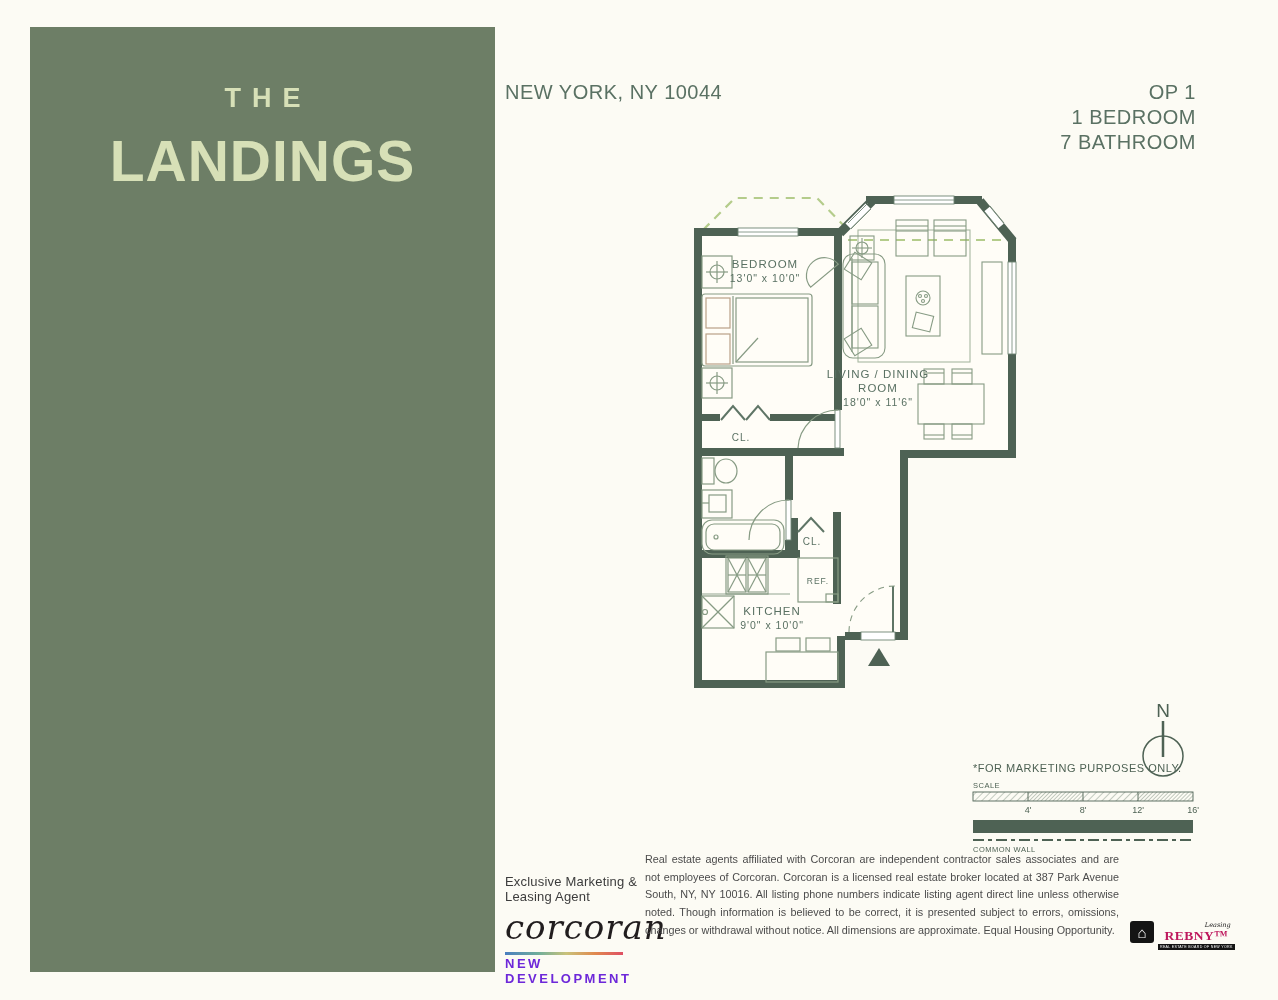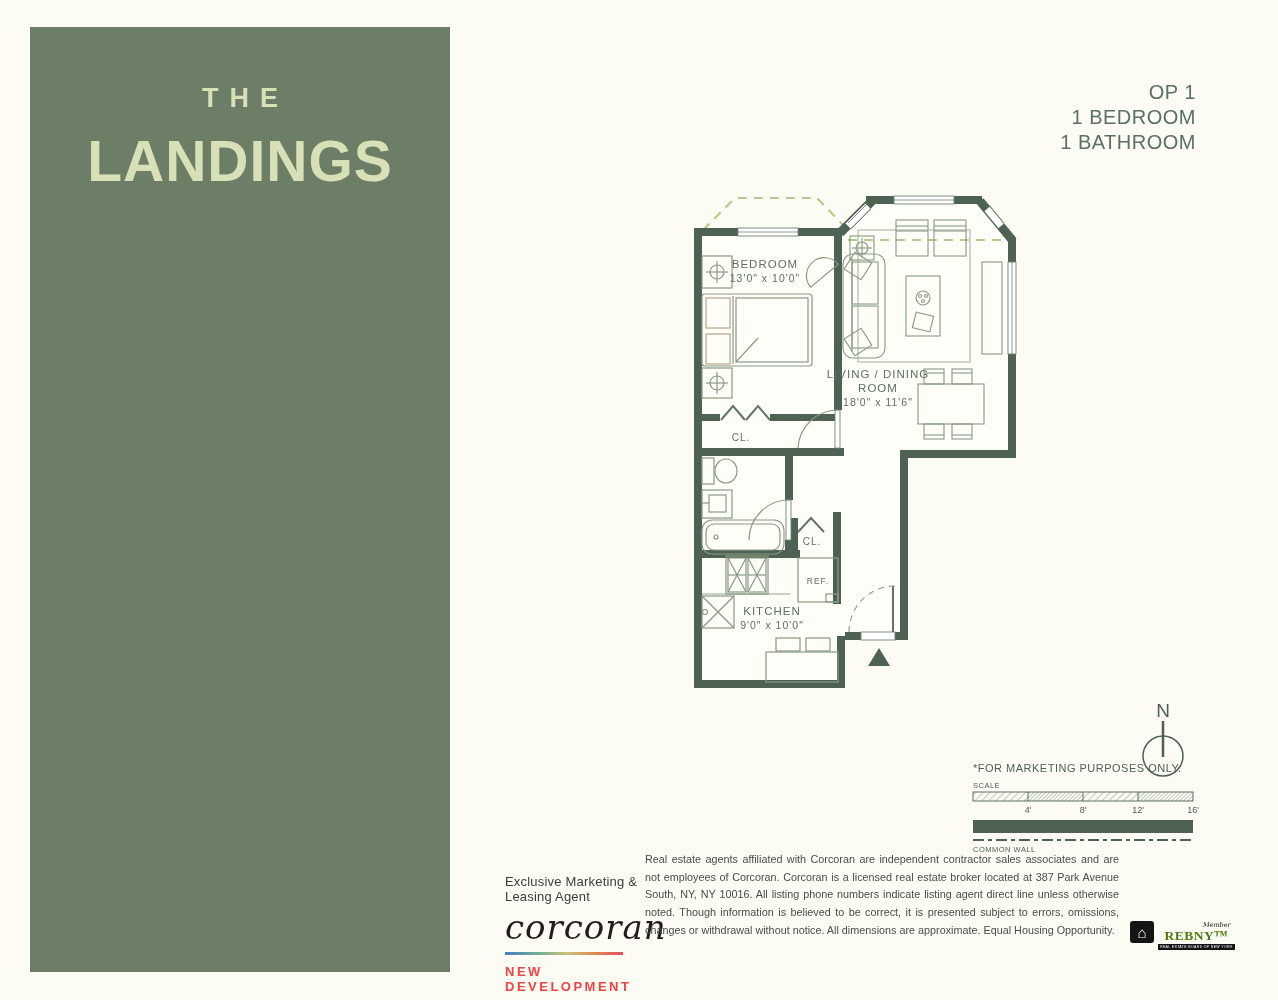--- a/index.html
+++ b/index.html
@@ -2,21 +2,21 @@
 <html><head>
 <meta charset="utf-8">
 <style>
   html,body{margin:0;padding:0;}
   body{
     width:1278px;height:1000px;position:relative;overflow:hidden;
     background:#fcfbf4;font-family:"Liberation Sans",sans-serif;
   }
   
   .sidebar{
-    position:absolute;left:30px;top:27px;width:420px;height:945px;
+    position:absolute;left:30px;top:27px;width:465px;height:945px;
     background:#6d7e66;text-align:center;color:#d7e0b7;
   }
   .brand-the{margin-top:56px;font-size:27px;font-weight:800;letter-spacing:11px;padding-left:11px;}
   .brand-name{margin-top:14px;font-size:57px;font-weight:800;letter-spacing:1px;}
   .brand-sub{margin-top:20px;font-size:18px;font-weight:700;letter-spacing:3px;}
   
   .address{
     position:absolute;left:505px;top:80px;color:#5a7163;
     font-size:20px;line-height:25px;letter-spacing:.5px;font-weight:500;
   }
@@ -27,49 +27,50 @@
   
   text{font-family:"Liberation Sans",sans-serif;}
   .room-label{fill:#5a7163;letter-spacing:1px;}
   .legend-text{fill:#4e6254;}
   
   .agent-block{position:absolute;left:505px;top:874px;width:150px;}
   .agent-label{font-size:13px;color:#3c3c3c;letter-spacing:.2px;}
   .corcoran-logo{font-family:"DejaVu Serif",serif;font-style:italic;font-size:34px;color:#211d1e;margin-top:3px;letter-spacing:1px;}
   .gradient-line{width:118px;height:3px;margin-top:5px;
     background:linear-gradient(90deg,#4a7ebf 0%,#6fae9b 28%,#c9c27a 52%,#e08a4e 76%,#df4f63 100%);}
-  .new-dev{margin-top:9px;font-size:13px;font-weight:700;letter-spacing:2.5px;color:#ef4444;}
+  .new-dev{margin-top:1px;font-size:13px;font-weight:700;letter-spacing:2.5px;color:#6d28d9;}
   .disclaimer{
     position:absolute;left:645px;top:840px;width:474px;
     font-size:10.8px;line-height:1.65;color:#4b4b4b;text-align:justify;
   }
   .rebny{position:absolute;left:1130px;top:921px;display:flex;align-items:flex-start;gap:4px;}
   .rebny-house{
     width:24px;height:22px;background:#141414;border-radius:3px;color:#fff;
     display:flex;align-items:center;justify-content:center;font-size:15px;line-height:1;
   }
   .rebny-txt{display:flex;flex-direction:column;align-items:center;}
   .rebny-member{font-family:"DejaVu Serif",serif;font-style:italic;font-size:6.5px;color:#141414;align-self:flex-end;margin-right:4px;}
-  .rebny-name{font-family:"Liberation Serif",serif;font-weight:700;font-size:13.5px;color:#4d7c0f;letter-spacing:.5px;line-height:1;}
+  .rebny-name{font-family:"Liberation Serif",serif;font-weight:700;font-size:13.5px;color:#be185d;letter-spacing:.5px;line-height:1;}
   .rebny-sub{font-size:3.6px;background:#141414;color:#fff;padding:1px 2px;letter-spacing:.3px;margin-top:1px;}
 </style>
 </head>
 <body>
 
 <aside class="sidebar">
   <div class="brand-the">THE</div>
   <div class="brand-name">LANDINGS</div>
 </aside>
 
 <div class="address">
+  <div>NEW YORK, NY 10044</div>
 </div>
 <div class="unit-info">
   <div>OP 1</div>
   <div>1 BEDROOM</div>
-  <div>1 BATHROOM</div>
+  <div>7 BATHROOM</div>
 </div>
 
 <svg style="position:absolute;left:650px;top:170px;" width="400" height="540" viewBox="650 170 400 540">
 
   <polygon points="698,232 838,232 872,198 982,198 1012,242 1012,454 904,454 904,632 843,632 843,684 698,684" fill="#fffdf7"></polygon>
 
   <g stroke="#b4cc8b" stroke-width="2.2" fill="none" stroke-dasharray="9 7">
     <polyline points="703,230 735,198 817,198 848,230"></polyline>
     <line x1="848" y1="240" x2="1008" y2="240"></line>
   </g>
@@ -323,17 +324,17 @@
   <div class="corcoran-logo">corcoran</div>
   <div class="gradient-line"></div>
   <div class="new-dev">NEW DEVELOPMENT</div>
 </div>
 
 <p class="disclaimer">Real estate agents affiliated with Corcoran are independent contractor sales associates and are not employees of Corcoran. Corcoran is a licensed real estate broker located at 387 Park Avenue South, NY, NY 10016. All listing phone numbers indicate listing agent direct line unless otherwise noted. Though information is believed to be correct, it is presented subject to errors, omissions, changes or withdrawal without notice. All dimensions are approximate. Equal Housing Opportunity.</p>
 
 <div class="rebny">
   <div class="rebny-house">⌂</div>
   <div class="rebny-txt">
-    <span class="rebny-member">Member</span>
+    <span class="rebny-member">Leasing</span>
     <span class="rebny-name">REBNY™</span>
     <span class="rebny-sub">REAL ESTATE BOARD OF NEW YORK</span>
   </div>
 </div>
 
 </body></html>

